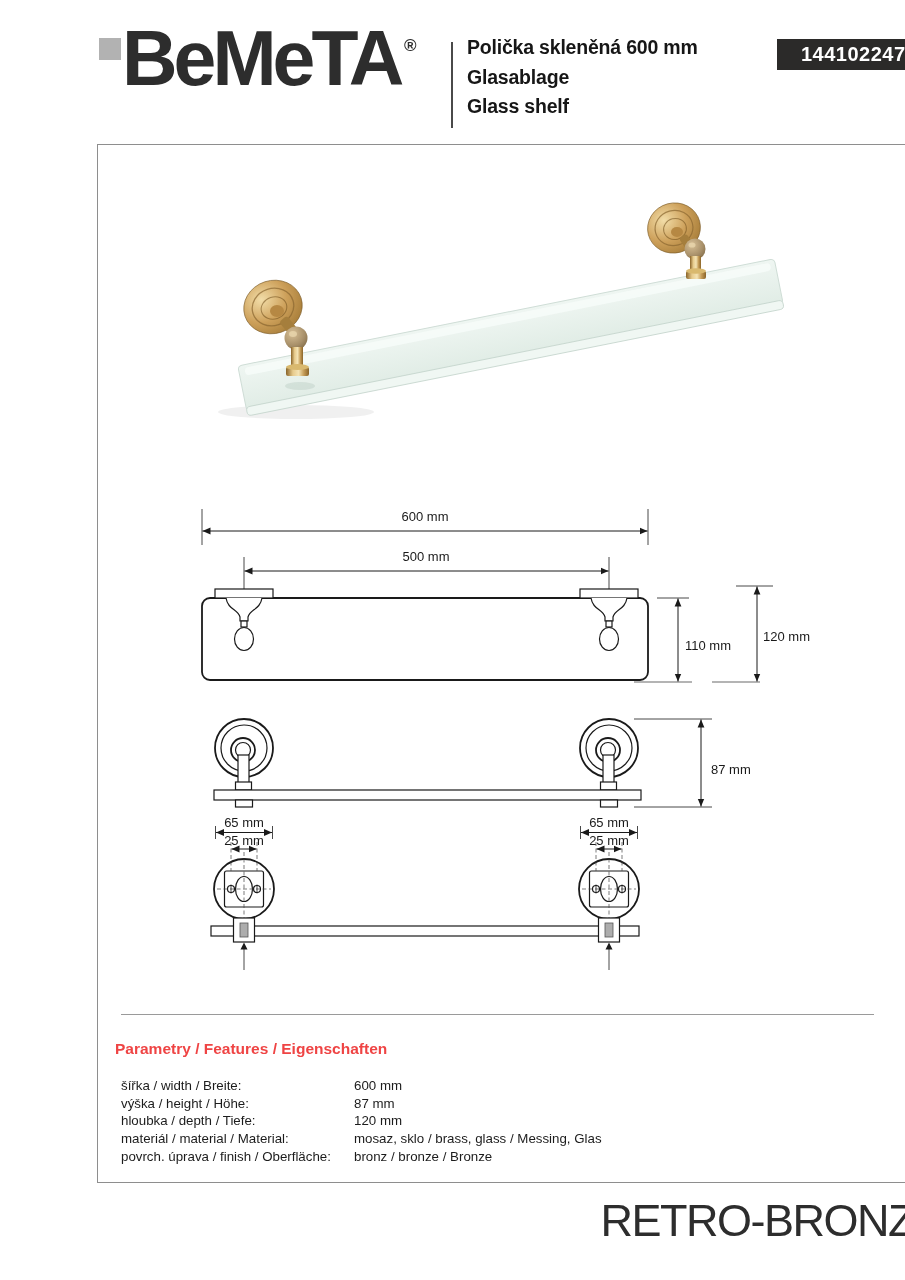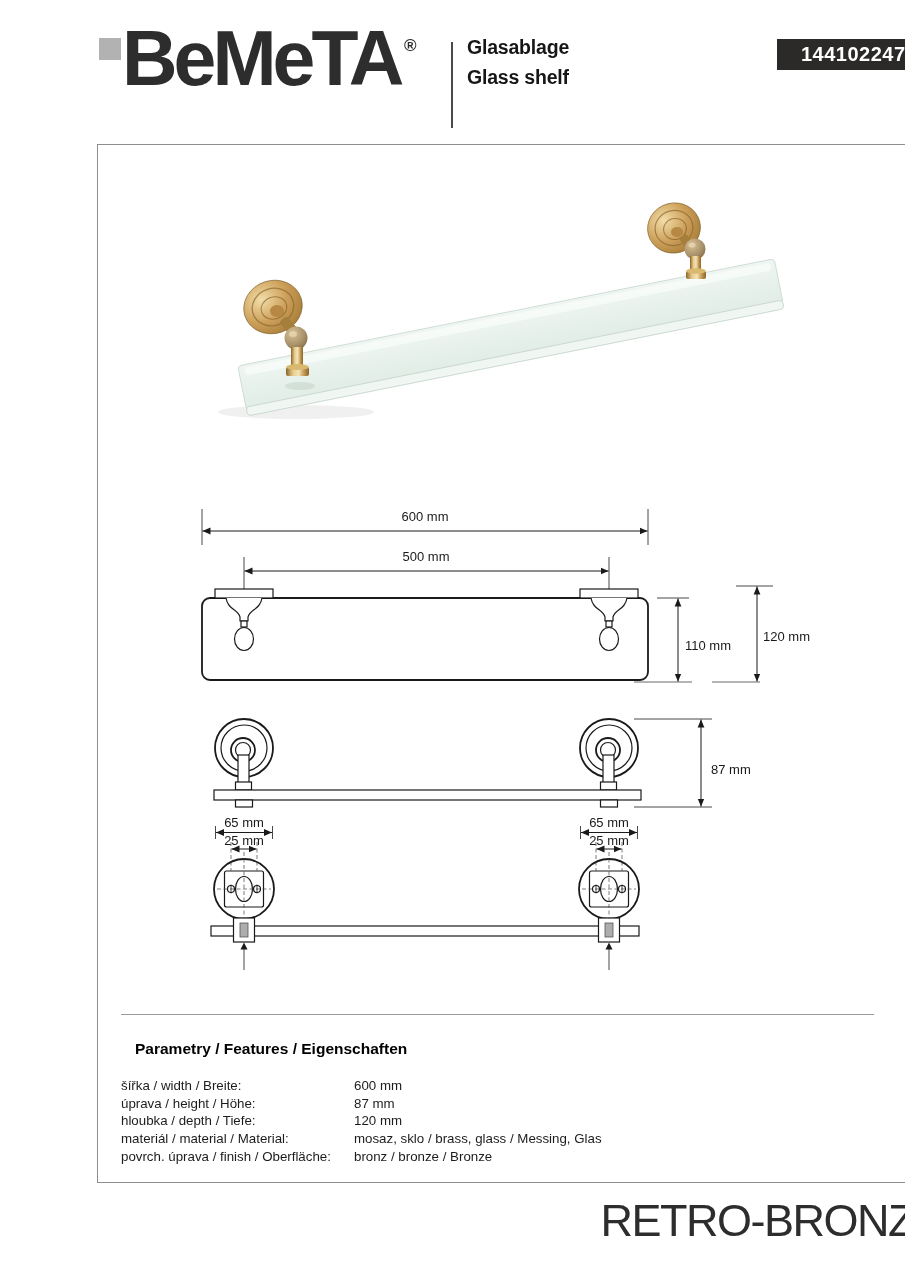--- a/index.html
+++ b/index.html
@@ -18,21 +18,21 @@
   .code-badge{left:733px;top:39px;width:157px;height:31px;background:#2b2a29;color:#fff;
               font-size:20px;font-weight:bold;line-height:31px;padding-left:24px;
               box-sizing:border-box;letter-spacing:0.5px;}
   
   .frame{left:53px;top:144px;width:816px;height:1039px;border:1.5px solid #8e8e8e;
          box-sizing:border-box;}
   .photo{left:53px;top:150px;}
   .drawings{left:53px;top:478px;}
   
   .section-divider{left:77px;top:1014px;width:753px;height:1px;background:#9a9a9a;}
-  .params-heading{left:91px;top:1040px;margin:0;font-size:15.5px;font-weight:bold;color:#000000;}
+  .params-heading{left:71px;top:1040px;margin:0;font-size:15.5px;font-weight:bold;color:#ef4444;}
   .params{left:77px;top:1077px;display:grid;grid-template-columns:233px auto;
           font-size:13.3px;line-height:17.7px;color:#1c1c1c;}
   
   .series-name{right:35px;top:1197px;font-size:45px;font-weight:normal;letter-spacing:-1.5px;
                color:#2d2d2d;line-height:48px;}
   
   .dl{stroke:#1a1a1a;stroke-width:1;fill:none;}
   .wl{stroke:#1a1a1a;stroke-width:0.8;fill:none;}
   .gl{stroke:#9b9b9b;stroke-width:1.4;fill:none;}
   .ol{stroke:#1a1a1a;stroke-width:1.8;fill:#fff;}
@@ -44,20 +44,21 @@
 <body>
 
 <div class="page">
 
   <header>
     <div class="abs logo-square"></div>
     <div class="abs logo-text">BeMeTA</div>
     <div class="abs logo-reg">®</div>
     <div class="abs header-divider"></div>
     <div class="abs titles">
+      <div class="title-line">Polička skleněná 600 mm</div>
       <div class="title-line">Glasablage</div>
       <div class="title-line">Glass shelf</div>
     </div>
     <div class="abs code-badge">144102247</div>
   </header>
 
   <div class="abs frame"></div>
 
   <svg class="abs photo" width="816" height="320" viewBox="53 150 816 320">
     <defs>
@@ -232,21 +233,21 @@
       </g>
     </g>
   </svg>
 
   <div class="abs section-divider"></div>
   <h2 class="abs params-heading">Parametry / Features / Eigenschaften</h2>
 
   <div class="abs params">
     <span>šířka / width / Breite:</span>
     <span>600 mm</span>
-    <span>úprava / height / Höhe:</span>
+    <span>výška / height / Höhe:</span>
     <span>87 mm</span>
     <span>hloubka / depth / Tiefe:</span>
     <span>120 mm</span>
     <span>materiál / material / Material:</span>
     <span>mosaz, sklo / brass, glass / Messing, Glas</span>
     <span>povrch. úprava / finish / Oberfläche:</span>
     <span>bronz / bronze / Bronze</span>
   </div>
 
   <div class="abs series-name">RETRO-BRONZ</div>

